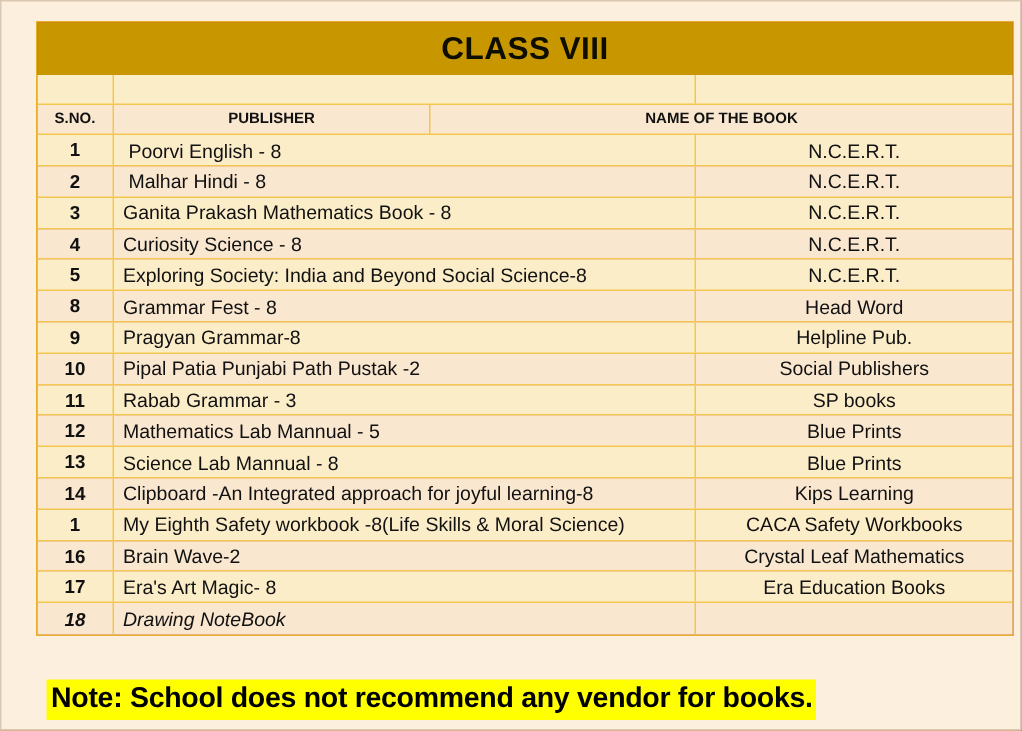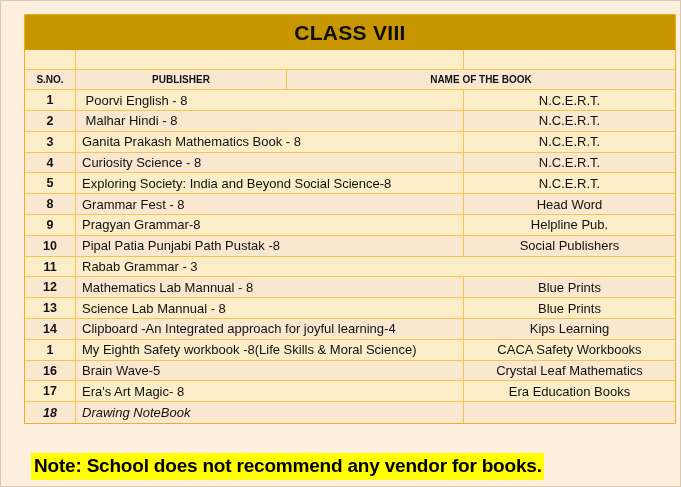--- a/index.html
+++ b/index.html
@@ -137,50 +137,51 @@
         <div class="cell col-name">Grammar Fest - 8</div>
         <div class="cell col-pub">Head Word</div>
       </div>
       <div class="trow data-row odd">
         <div class="cell col-sno">9</div>
         <div class="cell col-name">Pragyan Grammar-8</div>
         <div class="cell col-pub">Helpline Pub.</div>
       </div>
       <div class="trow data-row even">
         <div class="cell col-sno">10</div>
-        <div class="cell col-name">Pipal Patia Punjabi Path Pustak -8</div>
+        <div class="cell col-name">Pipal Patia Punjabi Path Pustak -2</div>
         <div class="cell col-pub">Social Publishers</div>
       </div>
       <div class="trow data-row odd">
         <div class="cell col-sno">11</div>
         <div class="cell col-name">Rabab Grammar - 3</div>
+        <div class="cell col-pub">SP books</div>
       </div>
       <div class="trow data-row even">
         <div class="cell col-sno">12</div>
-        <div class="cell col-name">Mathematics Lab Mannual - 8</div>
+        <div class="cell col-name">Mathematics Lab Mannual - 5</div>
         <div class="cell col-pub">Blue Prints</div>
       </div>
       <div class="trow data-row odd">
         <div class="cell col-sno">13</div>
         <div class="cell col-name">Science Lab Mannual - 8</div>
         <div class="cell col-pub">Blue Prints</div>
       </div>
       <div class="trow data-row even">
         <div class="cell col-sno">14</div>
-        <div class="cell col-name">Clipboard -An Integrated approach for joyful learning-4</div>
+        <div class="cell col-name">Clipboard -An Integrated approach for joyful learning-8</div>
         <div class="cell col-pub">Kips Learning</div>
       </div>
       <div class="trow data-row odd">
         <div class="cell col-sno">1</div>
         <div class="cell col-name">My Eighth Safety workbook -8(Life Skills &amp; Moral Science)</div>
         <div class="cell col-pub">CACA Safety Workbooks</div>
       </div>
       <div class="trow data-row even">
         <div class="cell col-sno">16</div>
-        <div class="cell col-name">Brain Wave-5</div>
+        <div class="cell col-name">Brain Wave-2</div>
         <div class="cell col-pub">Crystal Leaf Mathematics</div>
       </div>
       <div class="trow data-row odd">
         <div class="cell col-sno">17</div>
         <div class="cell col-name">Era's Art Magic- 8</div>
         <div class="cell col-pub">Era Education Books</div>
       </div>
       <div class="trow data-row even">
         <div class="cell col-sno">18</div>
         <div class="cell col-name">Drawing NoteBook</div>

